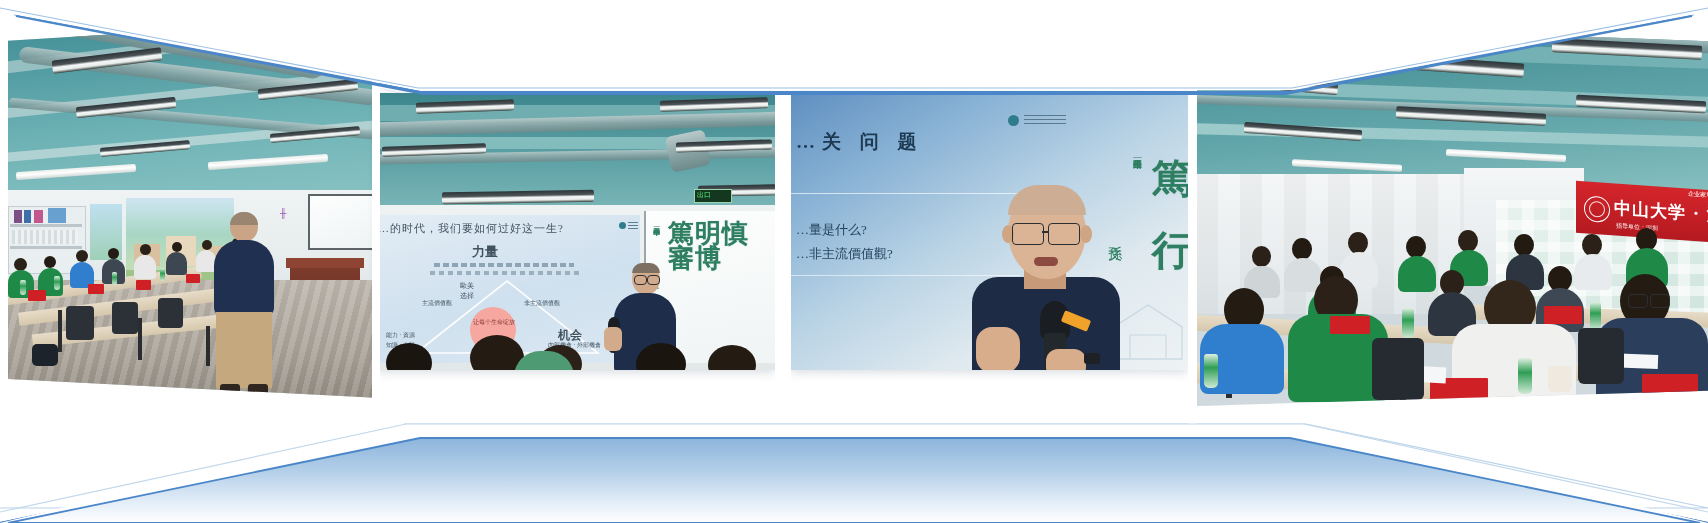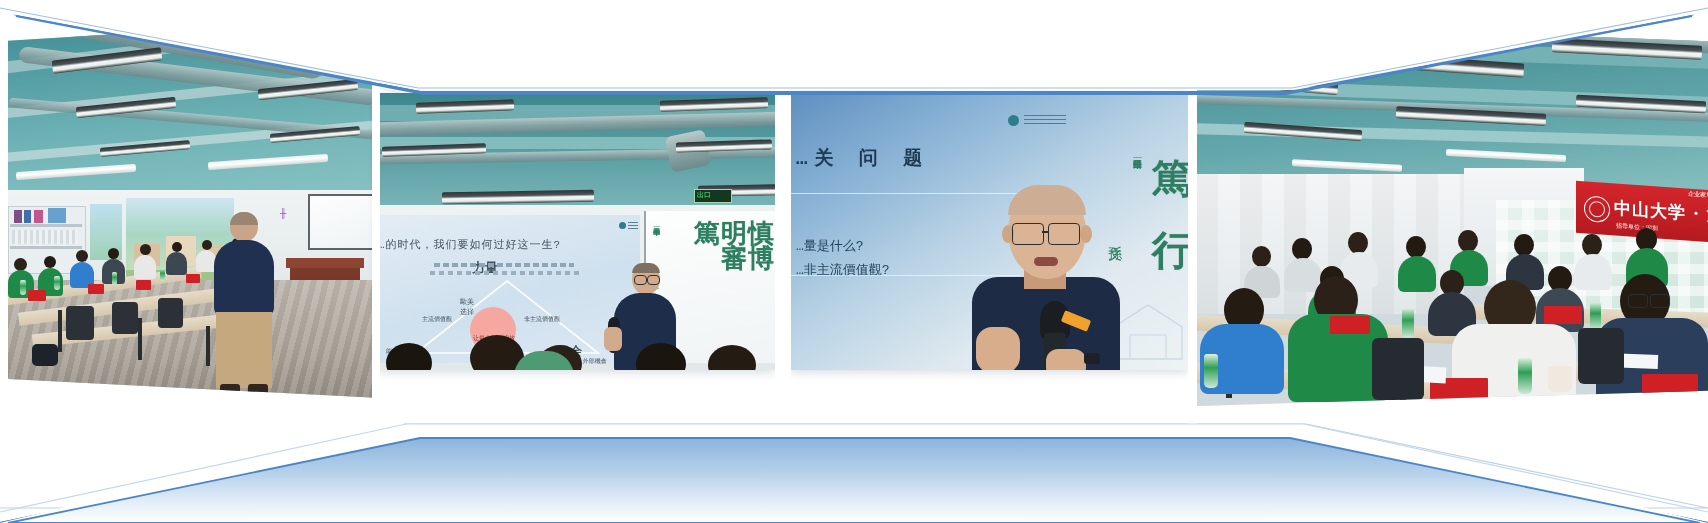--- a/index.html
+++ b/index.html
@@ -29,21 +29,21 @@
   .desk{position:absolute;background:linear-gradient(180deg,#e7dcc8,#d6c8ad);}
   .deskleg{position:absolute;background:#2a2d30;}
   .plate{position:absolute;background:#cf2026;border-radius:1px;}
   .bottle{position:absolute;background:linear-gradient(180deg,#dff0e2,#2f9e54 40%,#cfe9d6);border-radius:3px 3px 5px 5px;}
   .wb{position:absolute;background:linear-gradient(160deg,#fdfefe,#eef3f4);border:2px solid #5d6468;}
   .cal{position:absolute;color:#2e7f62;font-weight:bold;line-height:.95;
        font-family:"DejaVu Serif",serif;text-shadow:0 0 1px rgba(46,127,98,.5);}
   .calv{position:absolute;color:#2e7f62;writing-mode:vertical-rl;line-height:1.05;
         font-family:"DejaVu Serif",serif;}
   .slide{position:absolute;}
-  .slidetxt{position:absolute;color:#41525f;font-family:Liberation Mono, monospace;white-space:nowrap;margin-top:16px;}
+  .slidetxt{position:absolute;color:#41525f;font-family:Liberation Serif, serif;white-space:nowrap;}
   .logoDot{position:absolute;border-radius:50%;background:#2f7d8c;}
   .exitsign{position:absolute;background:#14381f;border:1px solid #9fd7ae;}
   .exitsign i{position:absolute;color:#5bf07e;font-size:7px;font-style:normal;left:2px;top:0px;letter-spacing:0px;}
   .carpet{position:absolute;}
   .podium{position:absolute;background:linear-gradient(180deg,#7e3b2c,#5e2a20);}
   .shelf{position:absolute;background:#e9eef0;border:1px solid #c6ced2;}
   .mural{position:absolute;}
   .curtain{position:absolute;background:linear-gradient(180deg,#f4f6f7,#e2e8ea);}
   .window{position:absolute;background:linear-gradient(150deg,#e8f2ee,#cfe5dd);}
   .redflag{position:absolute;background:linear-gradient(180deg,#d4252b,#b41a20);}
@@ -232,21 +232,21 @@
         <div class="slidetxt" style="left:14px;top:116px;font-size:6px;">能力 · 資源</div>
         <div class="slidetxt" style="left:14px;top:126px;font-size:6px;">知識 · 人脈</div>
         <div class="logoDot" style="right:14px;top:7px;width:7px;height:7px;"></div>
         <div style="position:absolute;right:2px;top:7px;width:10px;height:7px;
              background:repeating-linear-gradient(180deg,#5d7f92 0 1px,transparent 1px 3px);"></div>
       </div>
 
       <div style="position:absolute;left:266px;top:118px;width:132px;height:152px;
            background:linear-gradient(170deg,#fdfefe,#f0f4f4);border-left:2px solid #9aa6a9;"></div>
       <div class="calv" style="left:274px;top:130px;font-size:7px;height:52px;">中華民國十三年十一月</div>
-      <div class="cal" style="left:290px;top:128px;font-size:26px;letter-spacing:1px;text-align:right;">篤明慎審博</div>
+      <div class="cal" style="left:290px;top:128px;font-size:26px;letter-spacing:1px;">篤明慎審博</div>
       <div class="calv" style="left:270px;top:178px;font-size:10px;height:34px;">孫文</div>
 
       <div class="person" style="left:236px;top:170px;width:66px;height:110px;">
         <div class="head" style="left:18px;top:0px;width:28px;height:32px;background:#d2ab8c;"></div>
         <div style="position:absolute;left:18px;top:0px;width:28px;height:10px;background:#7d6f62;border-radius:14px 14px 0 0;"></div>
         <div class="glasses" style="left:20px;top:12px;width:11px;height:8px;"></div>
         <div class="glasses" style="left:33px;top:12px;width:11px;height:8px;"></div>
         <div class="torso" style="left:0px;top:30px;width:62px;height:82px;background:#1e2d4a;"></div>
         <div class="micFoam" style="left:-6px;top:54px;width:12px;height:16px;"></div>
         <div class="mic" style="left:-5px;top:68px;width:9px;height:22px;"></div>

